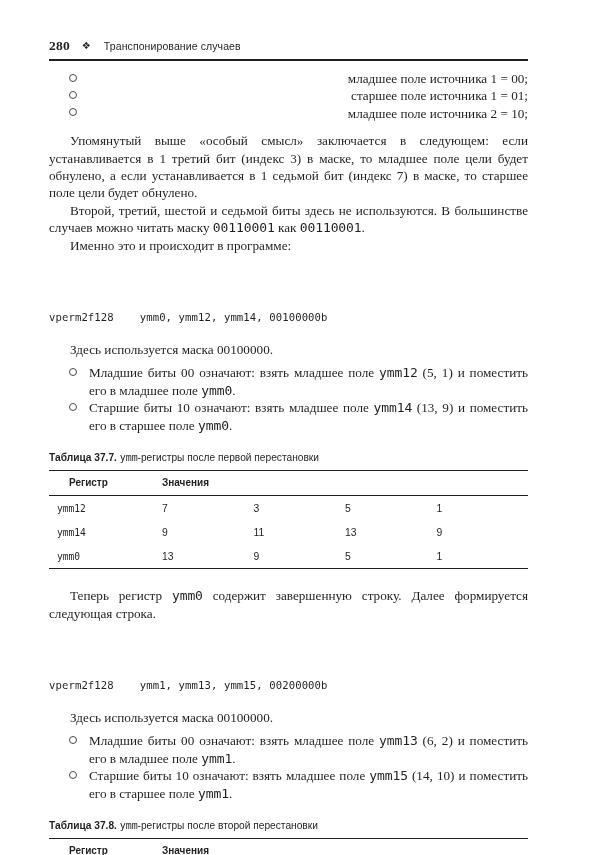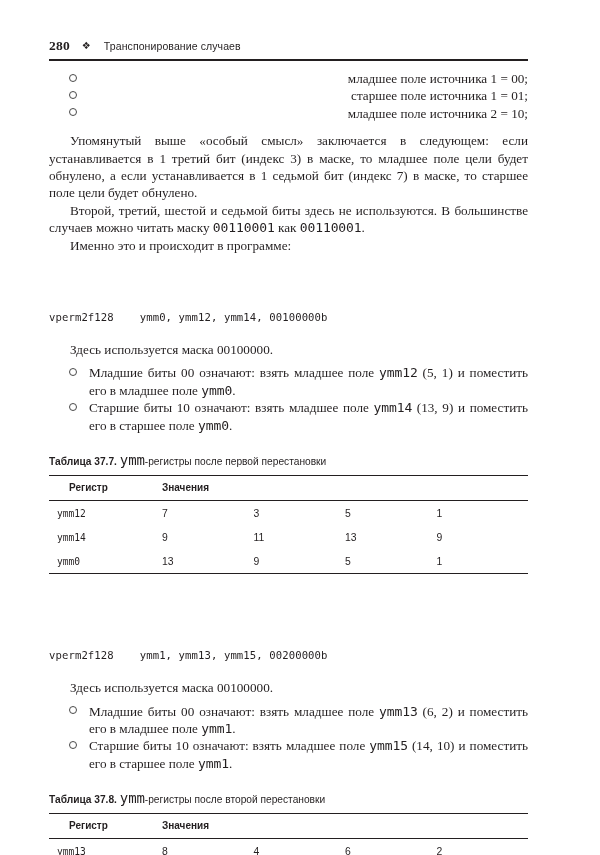--- a/index.html
+++ b/index.html
@@ -120,21 +120,21 @@
   .spacer-l  { height: 18px; }
 
   
   .tbl-caption {
     font-family: "Liberation Sans", sans-serif;
     font-size: 10.2px;
     color: #231f20;
     margin-bottom: 7px;
   }
   .tbl-caption b { font-weight: bold; }
-  .tbl-caption .mono { font-size: 14px; }
+  .tbl-caption .mono { font-size: 10px; }
 
   table.reg {
     border-collapse: collapse;
     width: 479px;
     table-layout: fixed;
   }
   table.reg th, table.reg td {
     text-align: left;
     padding: 0;
     font-weight: normal;
@@ -242,20 +242,21 @@
           <td class="c-v">13</td>
           <td class="c-v">9</td>
           <td class="c-v">5</td>
           <td class="c-v">1</td>
         </tr>
       </tbody>
     </table>
 
     <div class="spacer-l"></div>
 
+    <p class="para"><span>Теперь регистр </span><span class="mono">ymm0</span><span> содержит завершенную строку. Далее формируется следующая строка.</span></p>
 
     <div class="spacer-m"></div>
 
     <div class="codeline">vperm2f128    ymm1, ymm13, ymm15, 00200000b</div>
 
     <div class="spacer-l"></div>
 
     <p class="para"><span>Здесь используется маска 00</span><b class="mask">100000</b><span>.</span></p>
 
     <div class="spacer-xs"></div>

